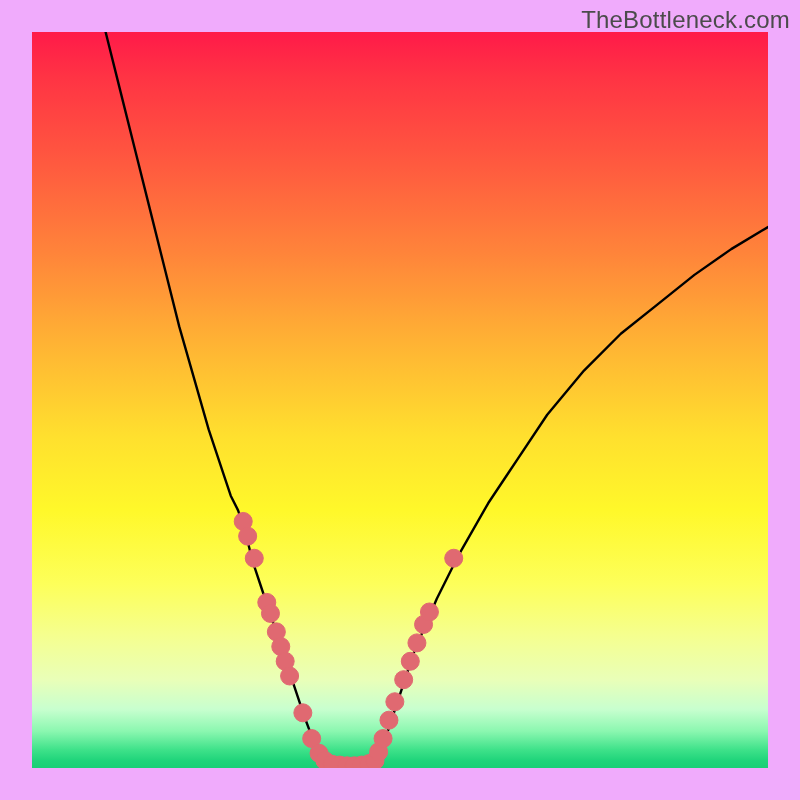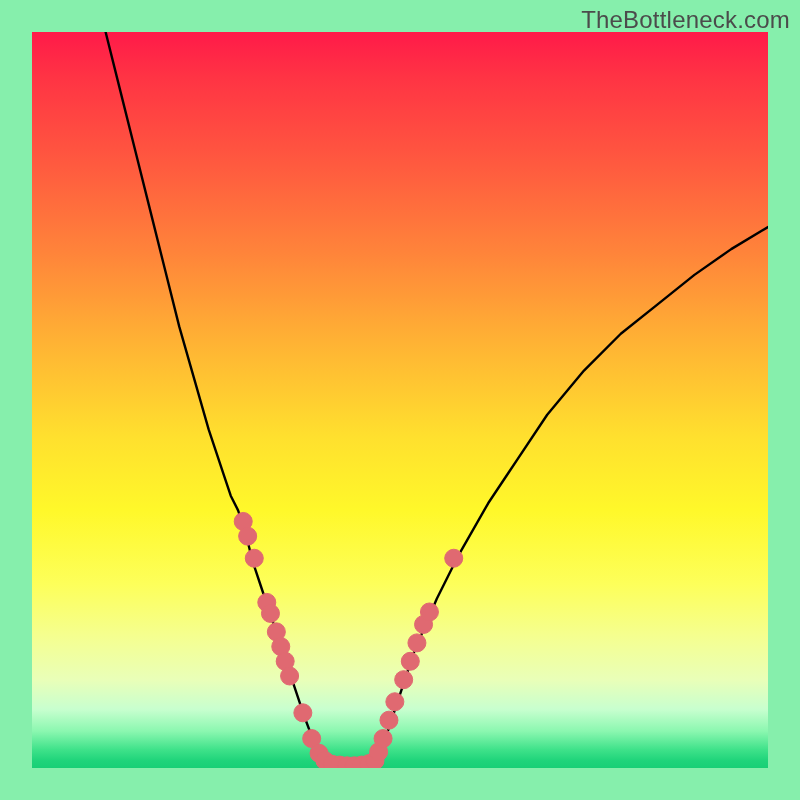--- a/index.html
+++ b/index.html
@@ -10,21 +10,21 @@
     background: #000;
     overflow: hidden;
     font-family: Arial, Helvetica, sans-serif;
   }
   .frame {
     position: absolute;
     top: 0;
     left: 0;
     width: 800px;
     height: 800px;
-    background: #86efac;
+    background: #f0abfc;
   }
   .plot {
     position: absolute;
     top: 32px;
     left: 32px;
     width: 736px;
     height: 736px;
     
     background: linear-gradient(to bottom,
       #ff1a49 0%,

